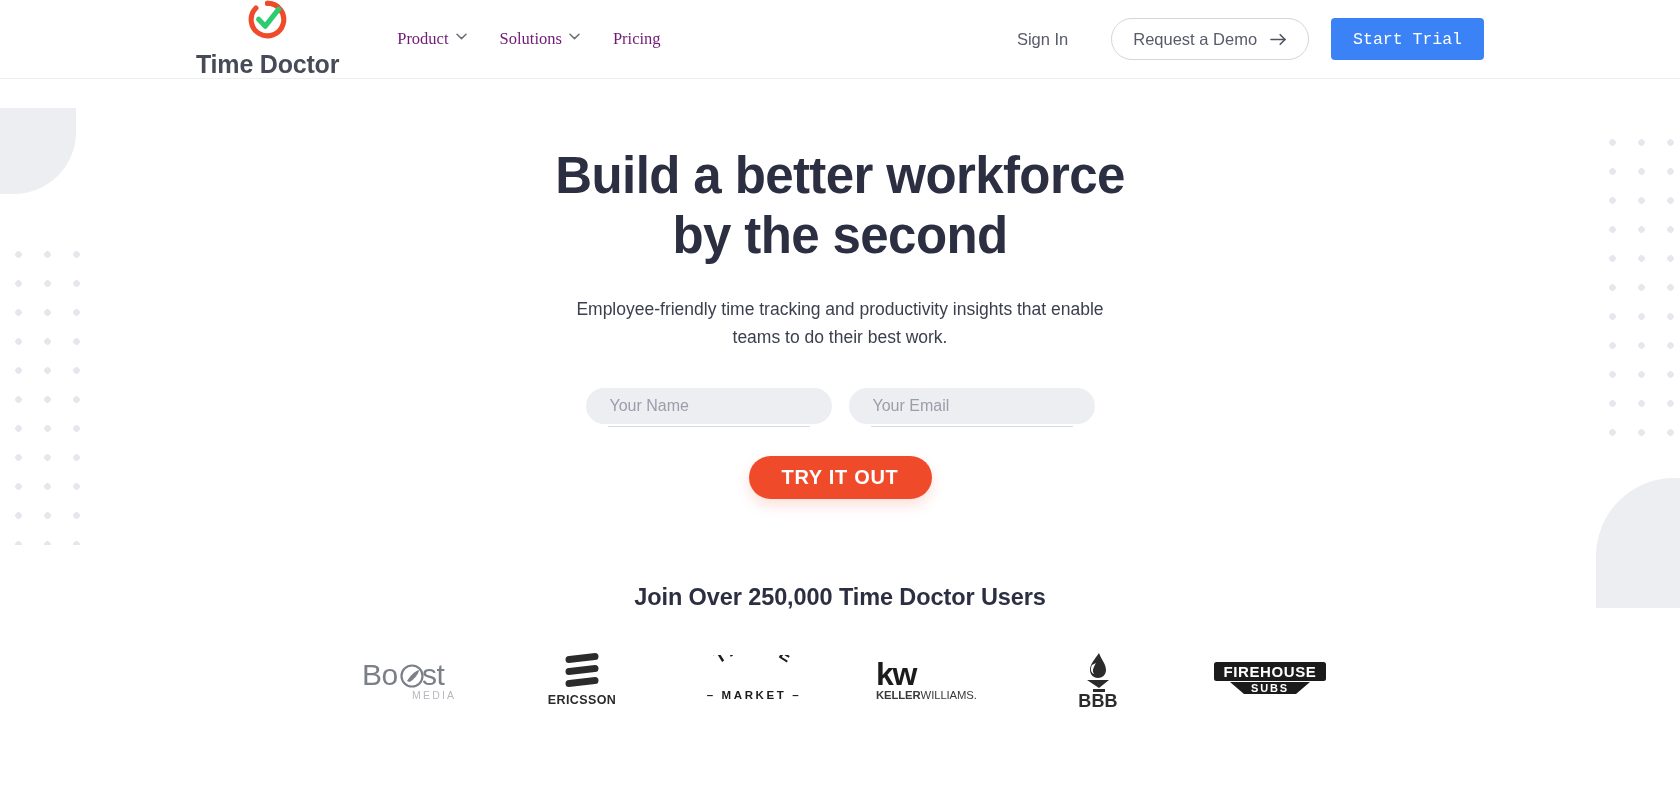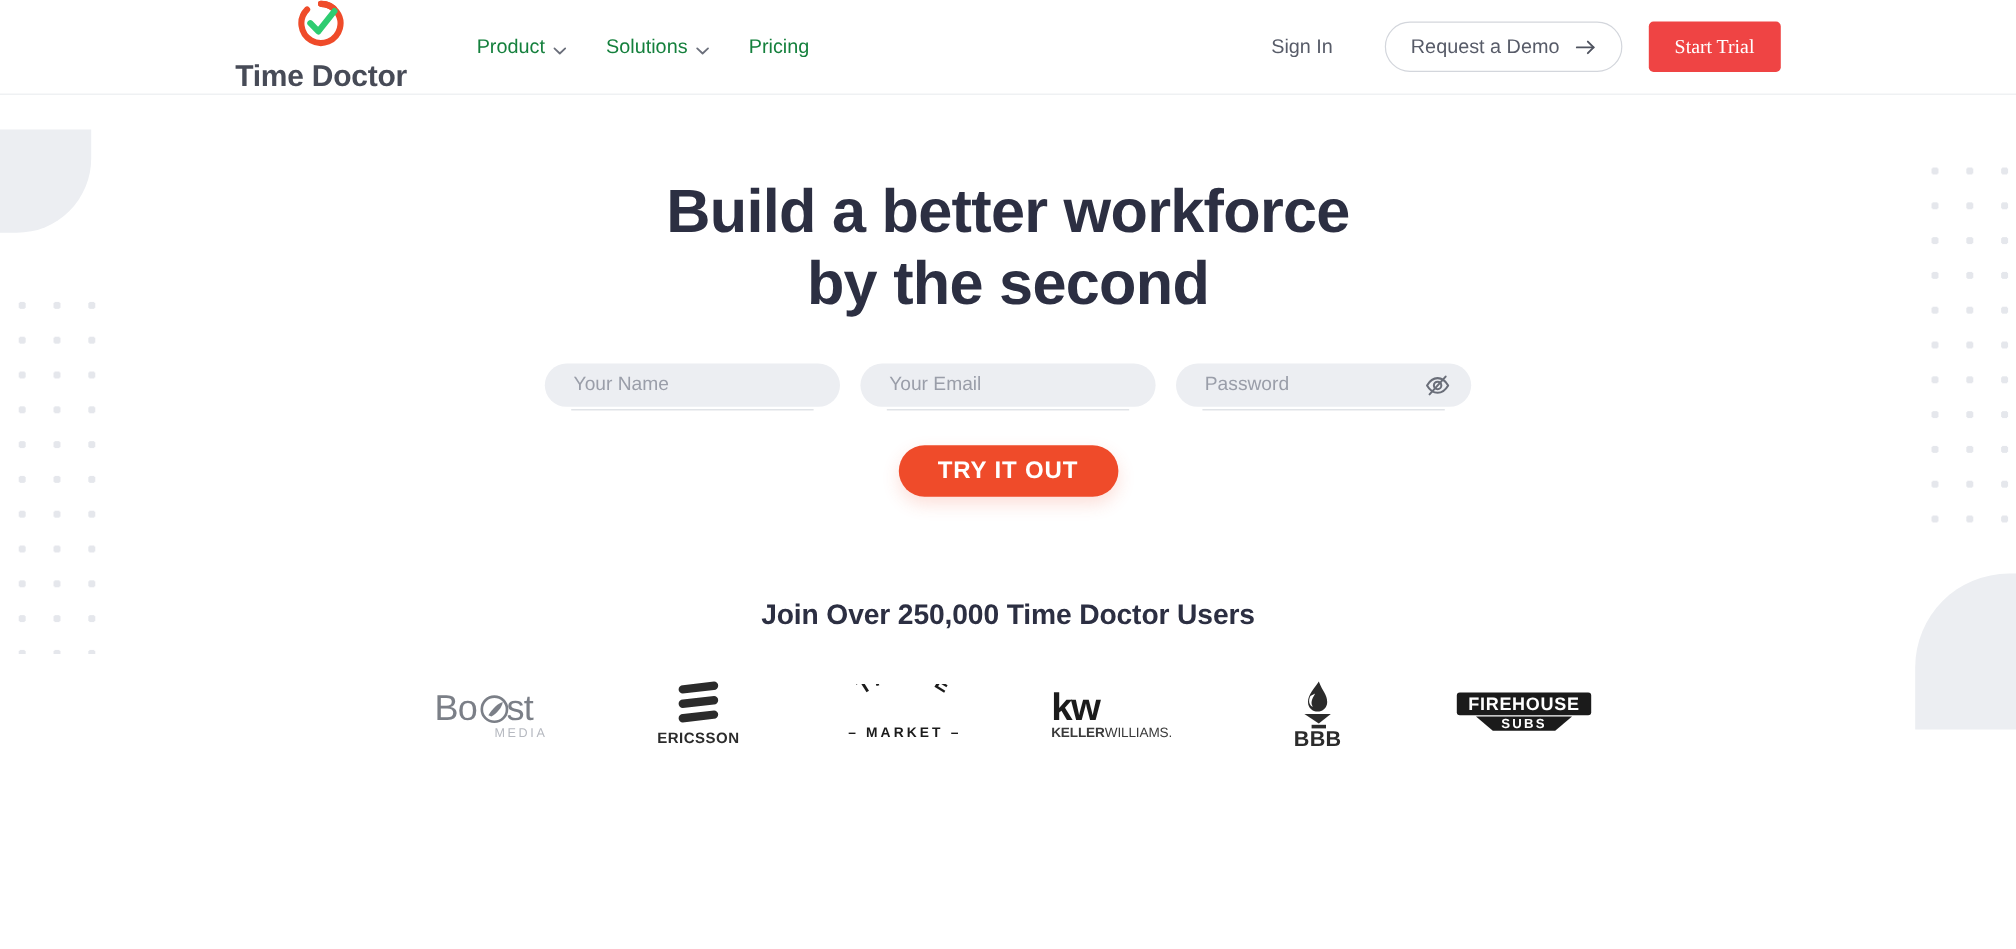--- a/index.html
+++ b/index.html
@@ -54,26 +54,27 @@
   }
 
   .nav {
     display: flex;
     align-items: center;
     gap: 33px;
     margin-left: 58px;
   }
   .nav-item {
     display: flex;
-    align-items: center;
+    align-items: flex-start;
     gap: 7px;
     font-size: 16.5px;
-    color: #15803d;
+    color: #701a75;
     cursor: pointer;
     white-space: nowrap;
+    font-family: Liberation Serif, serif;
   }
   .caret {
     width: 11px; height: 7px;
     display: block;
     margin-top: 2px;
   }
 
   .header-right {
     margin-left: auto;
     margin-right: 196px;
@@ -104,26 +105,26 @@
     margin-right: 22px;
   }
   .arrow-right { width: 17px; height: 13px; display: block; }
 
   .trial-btn {
     height: 42px;
     padding: 0 22px;
     display: flex;
     align-items: center;
     justify-content: center;
-    background: #ef4444;
+    background: #3b82f6;
     color: #fff;
     border: none;
     border-radius: 4px;
     font-size: 16.5px;
-    font-family: Liberation Serif, serif;
+    font-family: Liberation Mono, monospace;
     cursor: pointer;
     white-space: nowrap;
   }
 
   
   .decor-blob-left {
     position: absolute;
     left: -52px;
     top: 108px;
     width: 128px;
@@ -355,42 +356,34 @@
   <div class="decor-blob-left"></div>
   <div class="decor-blob-right"></div>
   <div class="dots dots-left"></div>
   <div class="dots dots-right"></div>
 
   <section class="hero">
     <h1>
       <span>Build a better workforce</span><br>
       <span>by the second</span>
     </h1>
+    <p class="sub">
+      <span>Employee-friendly time tracking and productivity insights that enable</span><br>
+      <span>teams to do their best work.</span>
+    </p>
 
     <form class="signup-form">
       <div class="field">
         <input type="text" placeholder="Your Name" style="">
       </div>
 
       <div class="field">
         <input type="text" placeholder="Your Email" style="">
       </div>
 
-      <div class="field password">
-        <input type="text" placeholder="Password" style="">
-        <button type="button" class="eye-btn">
-          <span>
-            <svg width="22" height="22" viewBox="0 0 22 22" xmlns="http://www.w3.org/2000/svg">
-              <path d="M2.2 11.2 C4.6 7.1 7.7 5.1 11 5.1 C14.3 5.1 17.4 7.1 19.8 11.2 C17.4 15.3 14.3 17.3 11 17.3 C7.7 17.3 4.6 15.3 2.2 11.2 Z" fill="none" stroke="#6a6e79" stroke-width="1.7" stroke-linejoin="round"></path>
-              <circle cx="11" cy="11.2" r="3.1" fill="none" stroke="#6a6e79" stroke-width="1.7"></circle>
-              <path d="M4.3 18.6 L17.7 3.8" fill="none" stroke="#6a6e79" stroke-width="1.7" stroke-linecap="round"></path>
-            </svg>
-          </span>
-        </button>
-      </div>
     </form>
 
     <div class="cta-wrap">
       <button class="cta-btn">TRY IT OUT</button>
     </div>
 
   </section>
 
   <section class="proof">
     <h2>Join Over 250,000 Time Doctor Users</h2>

